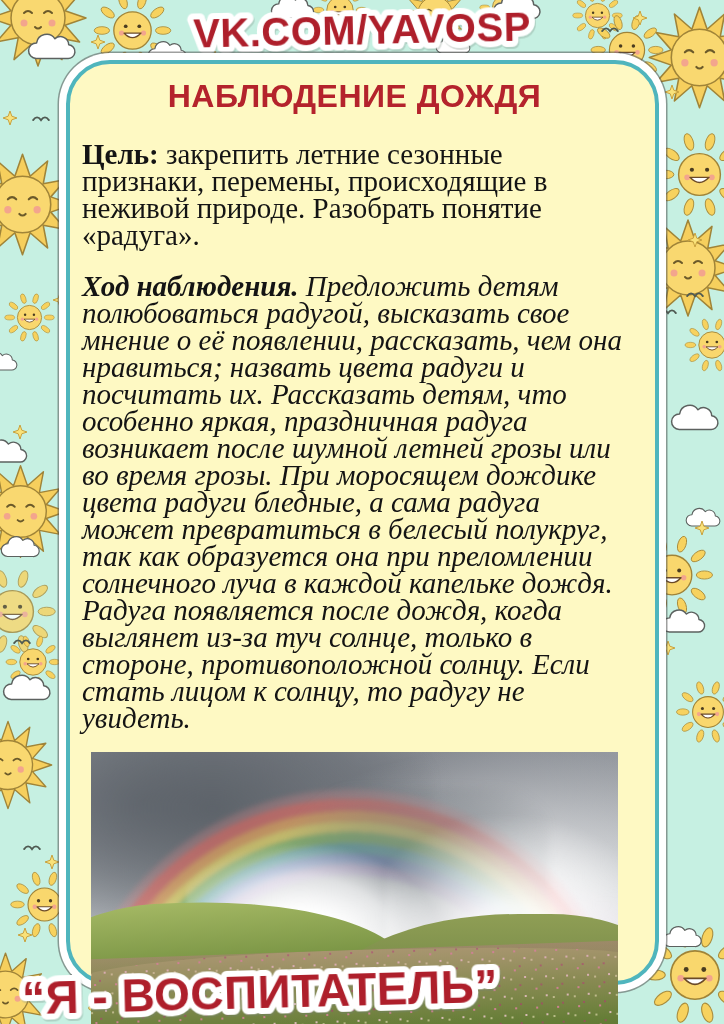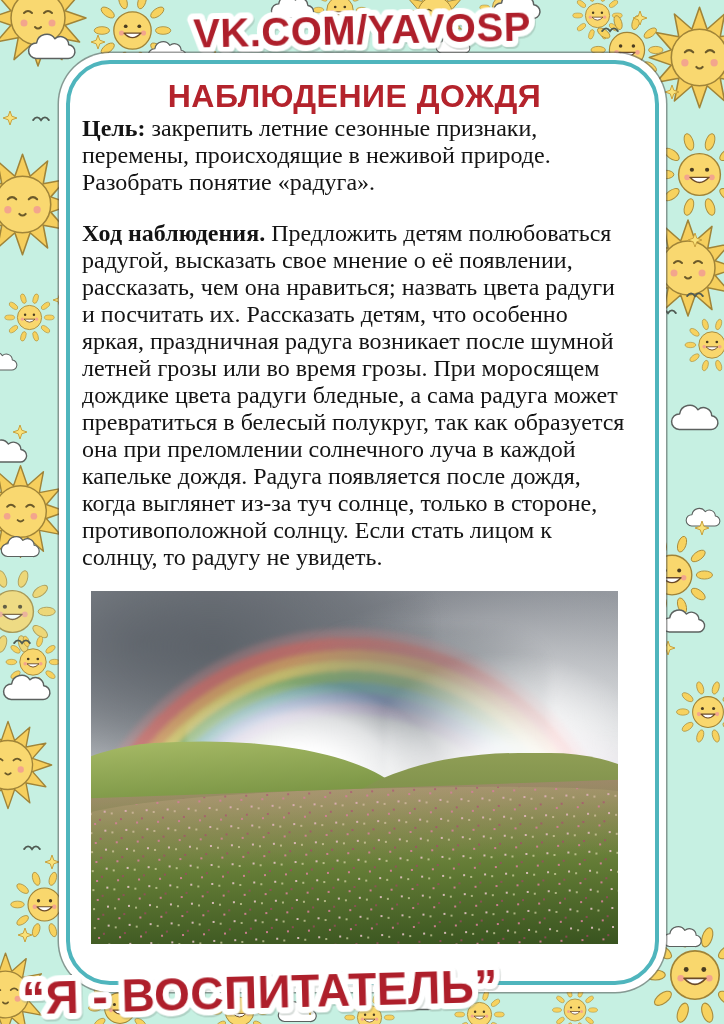--- a/index.html
+++ b/index.html
@@ -11,31 +11,31 @@
 
   
   .banner{position:absolute;overflow:visible;filter:drop-shadow(1px 2px 0 rgba(110,130,120,.28));}
   .banner-header{left:50%;top:-2px;transform:translateX(-50%) rotate(-1.2deg);}
   .banner-footer{left:12px;top:956px;transform:rotate(-1.5deg);z-index:6;}
   .banner-text{font-family:"Liberation Sans",sans-serif;font-weight:bold;fill:#ae1f2b;
     stroke:#ffffff;stroke-width:12px;paint-order:stroke;stroke-linejoin:round;letter-spacing:.5px;}
 
   
   .card{position:absolute;left:66px;top:60px;width:593px;height:925px;box-sizing:border-box;
-    background:#ffffff;border:4px solid #4fb5bd;border-radius:44px;
+    background:#fef9c3;border:4px solid #4fb5bd;border-radius:44px;
     box-shadow:0 0 0 7px #ffffff,0 0 0 8.5px rgba(80,82,80,.55);
     padding:14px 24px 0 8px;z-index:3;}
 
   .title{margin:0;text-align:center;color:#b4232c;font-family:"Liberation Sans",sans-serif;
     font-weight:bold;font-size:32px;line-height:37px;letter-spacing:.5px;}
   .title-line{display:block;}
 
-  .body-text{font-family:"Liberation Serif",serif;font-size:24px;line-height:27px;color:#141414;
-    margin:0 2px 0 4px;text-align:left;}
-  .body-text.second{margin-top:24px;}
+  .body-text{font-family:"Liberation Serif",serif;font-size:29px;line-height:27px;color:#141414;
+    margin:26px 2px 0 4px;text-align:left;}
+  .body-text.second{margin-top:24px;font-style:italic;}
   .body-text b{font-weight:bold;}
 
   
   .photo{position:relative;width:527px;height:353px;margin:20px auto 0 auto;overflow:hidden;background:#b9bdc2;}
   .photo > div{position:absolute;}
   .photo-sky{inset:0;background:
      radial-gradient(ellipse 300px 160px at 45% 58%, rgba(255,255,255,.75), rgba(255,255,255,0) 70%),
      radial-gradient(ellipse 380px 230px at 80% 45%, rgba(255,255,255,.85), rgba(255,255,255,0) 72%),
      radial-gradient(ellipse 420px 210px at 10% 14%, rgba(104,109,116,.85), rgba(104,109,116,0) 75%),
      radial-gradient(ellipse 520px 220px at 62% 6%, rgba(118,122,129,.75), rgba(118,122,129,0) 75%),

